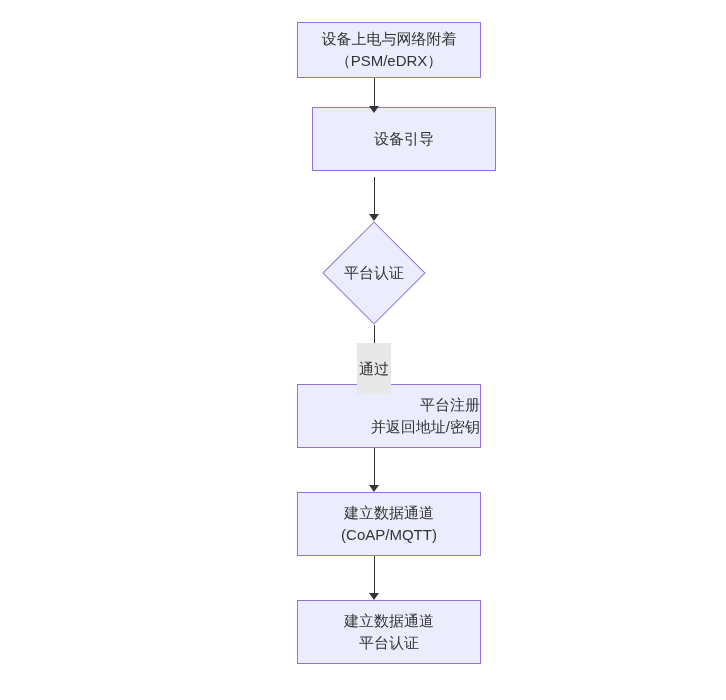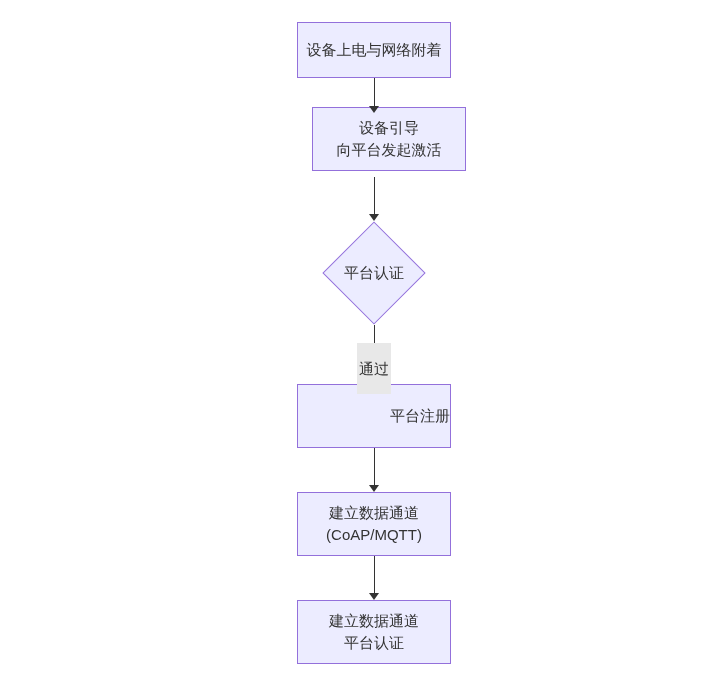--- a/index.html
+++ b/index.html
@@ -18,21 +18,21 @@
   .flow {
     position: absolute;
     left: 297px;
     top: 0;
     width: 154px;
     height: 700px;
   }
   .node-rect {
     position: absolute;
     left: 0;
-    width: 154px;
+    width: 184px;
     background: var(--node-fill, #ECECFF);
     border: 1px solid var(--node-border, #9370DB);
     color: var(--text, #333333);
     display: flex;
     flex-direction: column;
     align-items: center;
     justify-content: center;
     font-size: 15px;
     line-height: 22px;
     text-align: center;
@@ -115,30 +115,30 @@
   .e5 { top: 556px; height: 44px; }
 </style>
 </head>
 <body>
 
 <div class="canvas">
   <div class="flow">
 
     <div class="node-rect n1">
       <span class="node-line">设备上电与网络附着</span>
+      <span class="node-line">（PSM/eDRX）</span>
     </div>
 
     <div class="edge e1">
       <div class="edge-line"></div>
       <div class="edge-head"></div>
     </div>
 
     <div class="node-rect n2">
       <span class="node-line">设备引导</span>
-      <span class="node-line">向平台发起激活</span>
     </div>
 
     <div class="edge e2">
       <div class="edge-line"></div>
       <div class="edge-head"></div>
     </div>
 
     <div class="diamond nd">
       <div class="diamond-shape"></div>
       <div class="diamond-label">平台认证</div>
@@ -146,20 +146,21 @@
 
     <div class="edge e3">
       <div class="edge-line"></div>
       <div class="edge-head"></div>
     </div>
 
     <div class="edge-label">通过</div>
 
     <div class="node-rect n3">
       <span class="node-line">平台注册</span>
+      <span class="node-line">并返回地址/密钥</span>
     </div>
 
     <div class="edge e4">
       <div class="edge-line"></div>
       <div class="edge-head"></div>
     </div>
 
     <div class="node-rect n4">
       <span class="node-line">建立数据通道</span>
       <span class="node-line">(CoAP/MQTT)</span>

